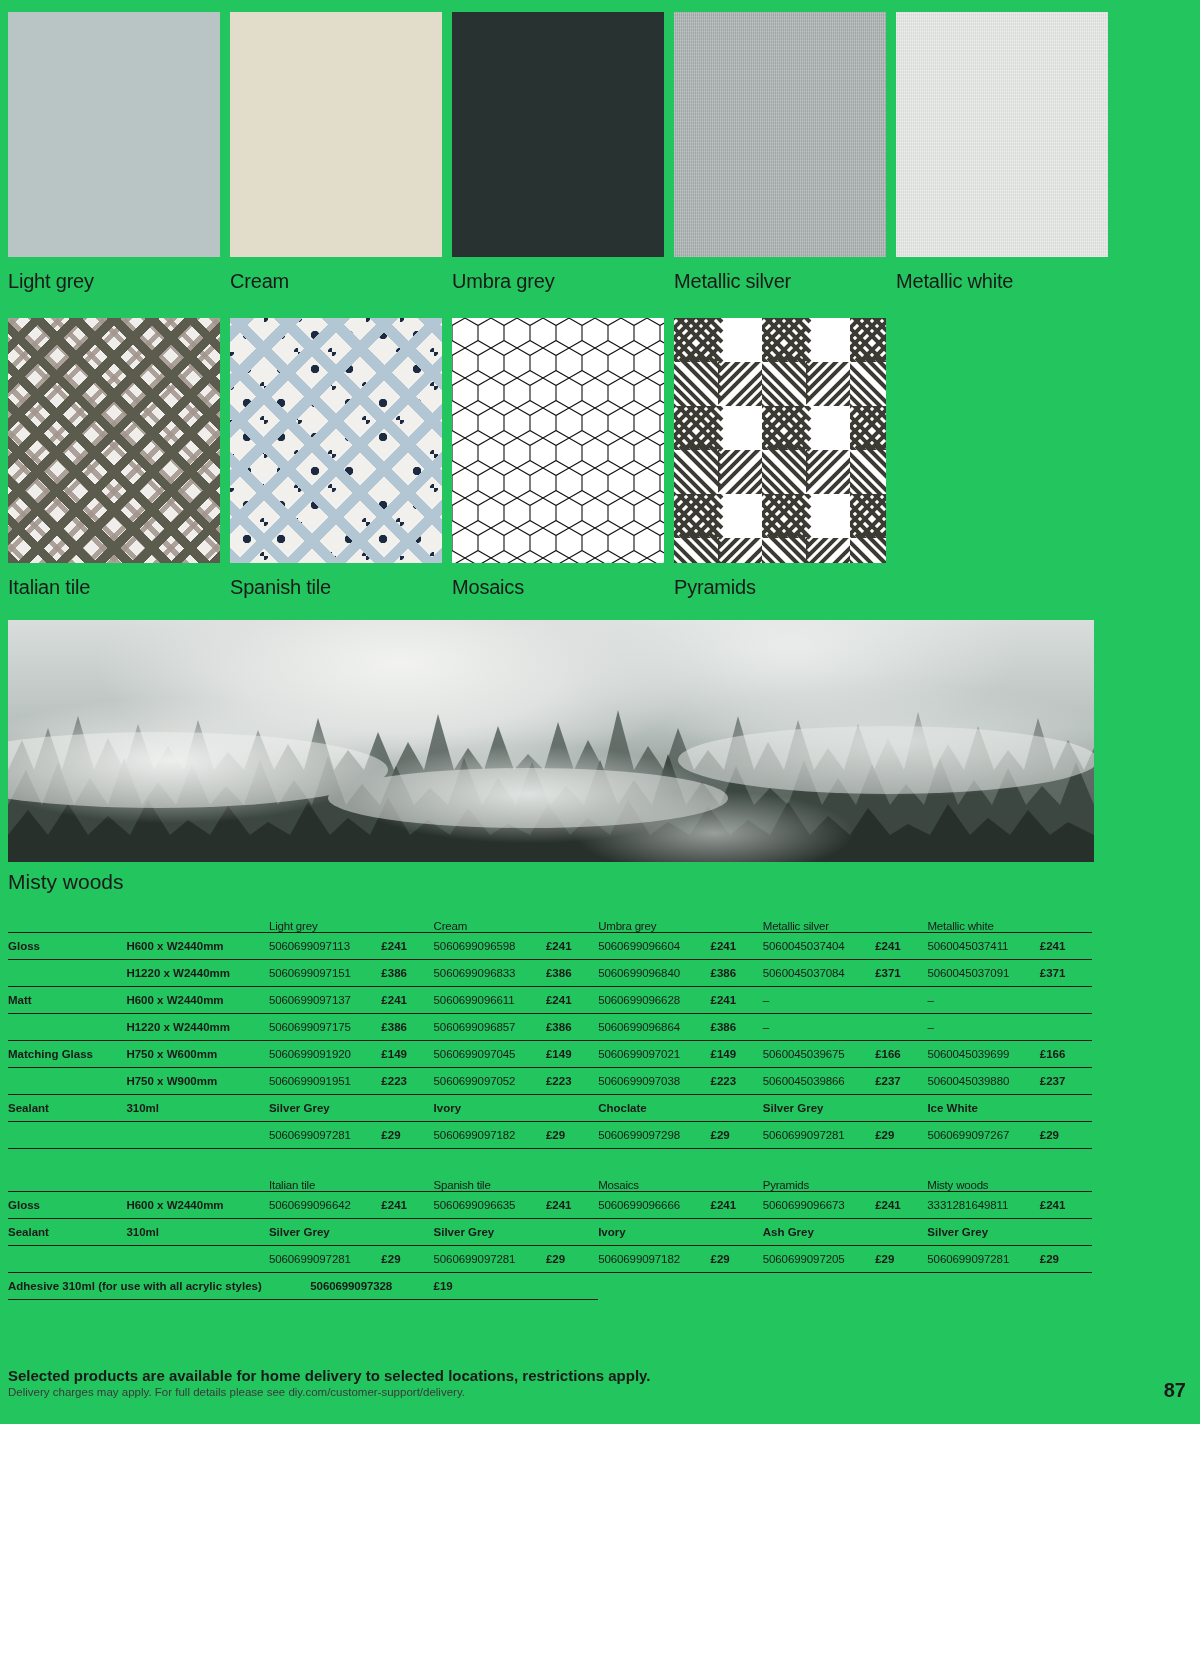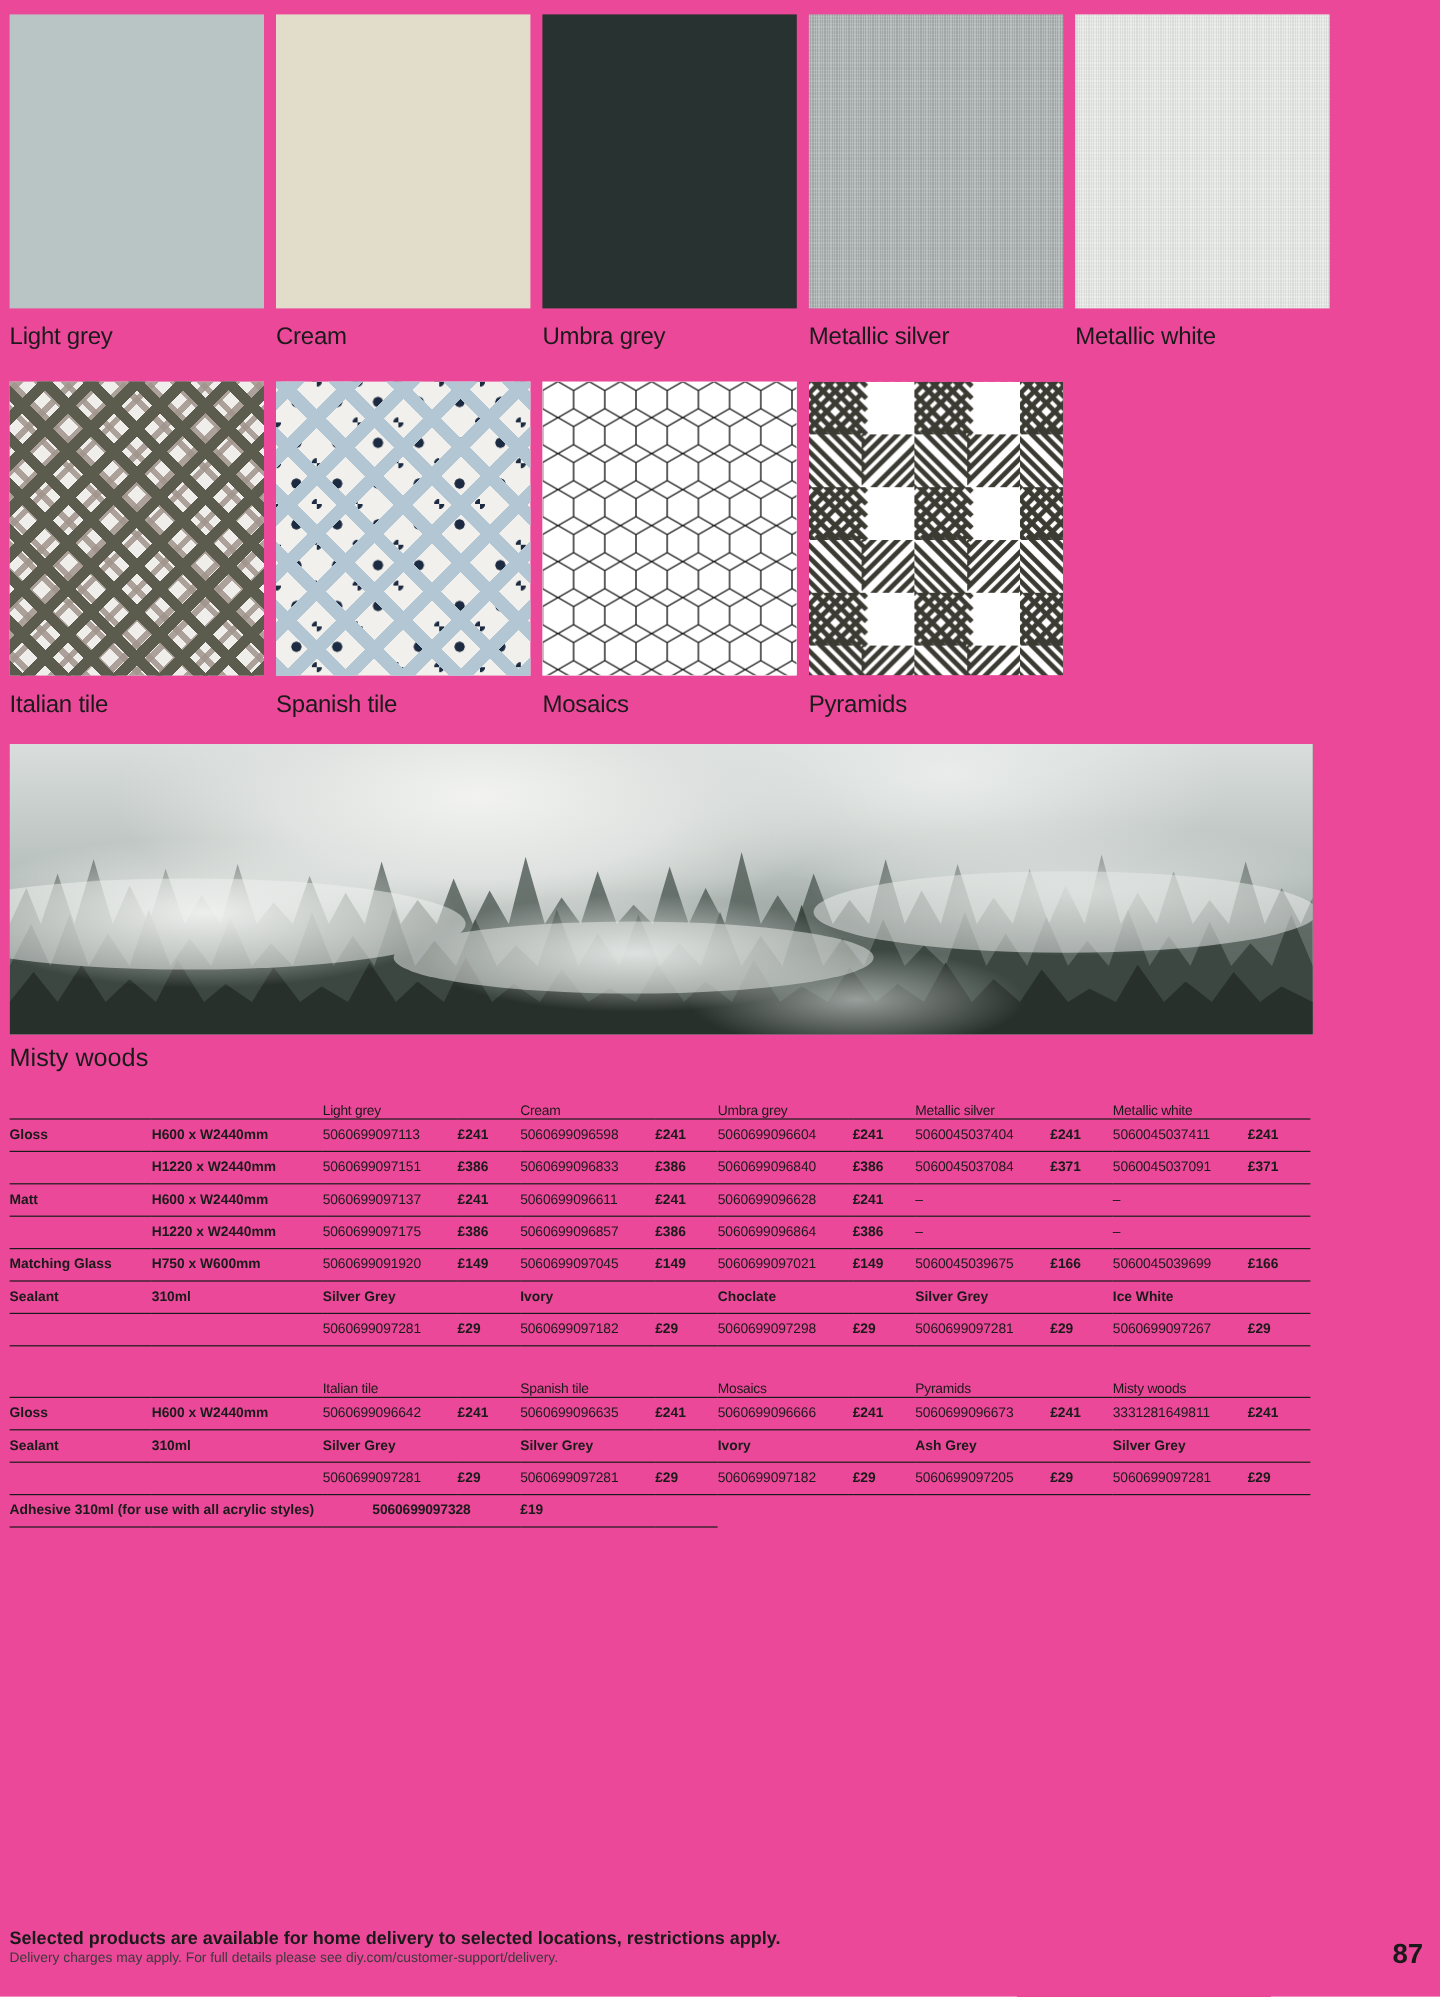--- a/index.html
+++ b/index.html
@@ -5,23 +5,23 @@
   * { box-sizing: border-box; }
   html, body {
     margin: 0; padding: 0;
     background: #ffffff;
     font-family: "Liberation Sans", sans-serif;
     color: #1a1a1a;
   }
   .page {
     position: relative;
     width: 1200px;
-    height: 1664px;
+    height: 1424px;
     overflow: hidden;
-    background: #ec4899;
+    background: #22c55e;
   }
 
   
   .swatch-row {
     position: absolute;
     left: 8px;
     display: flex;
   }
   .swatch-row.plain { top: 12px; }
   .swatch-row.pattern { top: 318px; }
@@ -157,21 +157,21 @@
     left: 8px;
     bottom: 24px;
     width: 900px;
   }
   .footer .l1 { font-size: 15px; font-weight: bold; color:#1a1a1a; line-height: 16px; }
   .footer .l2 { font-size: 11.5px; color:#3a3a3a; line-height: 16px; }
   .pagenum {
     position: absolute;
     right: 14px;
     bottom: 22px;
-    font-size: 23px;
+    font-size: 20px;
     font-weight: bold;
     color: #1a1a1a;
   }
 </style>
 </head>
 <body>
 
 <div class="page">
 
   <div class="swatch-row plain">
@@ -368,20 +368,34 @@
           <td class="c-code">5060699097045</td>
           <td class="c-price">£149</td>
           <td class="c-code">5060699097021</td>
           <td class="c-price">£149</td>
           <td class="c-code">5060045039675</td>
           <td class="c-price">£166</td>
           <td class="c-code">5060045039699</td>
           <td class="c-price">£166</td>
         </tr>
 
+        <tr class="row rule-thin">
+          <td class="c-cat"></td>
+          <td class="c-size">H750 x W900mm</td>
+          <td class="c-code">5060699091951</td>
+          <td class="c-price">£223</td>
+          <td class="c-code">5060699097052</td>
+          <td class="c-price">£223</td>
+          <td class="c-code">5060699097038</td>
+          <td class="c-price">£223</td>
+          <td class="c-code">5060045039866</td>
+          <td class="c-price">£237</td>
+          <td class="c-code">5060045039880</td>
+          <td class="c-price">£237</td>
+        </tr>
 
         <tr class="row rule">
           <td class="c-cat">Sealant</td>
           <td class="c-size">310ml</td>
           <td class="c-seal" colspan="2">Silver Grey</td>
           <td class="c-seal" colspan="2">Ivory</td>
           <td class="c-seal" colspan="2">Choclate</td>
           <td class="c-seal" colspan="2">Silver Grey</td>
           <td class="c-seal" colspan="2">Ice White</td>
         </tr>

